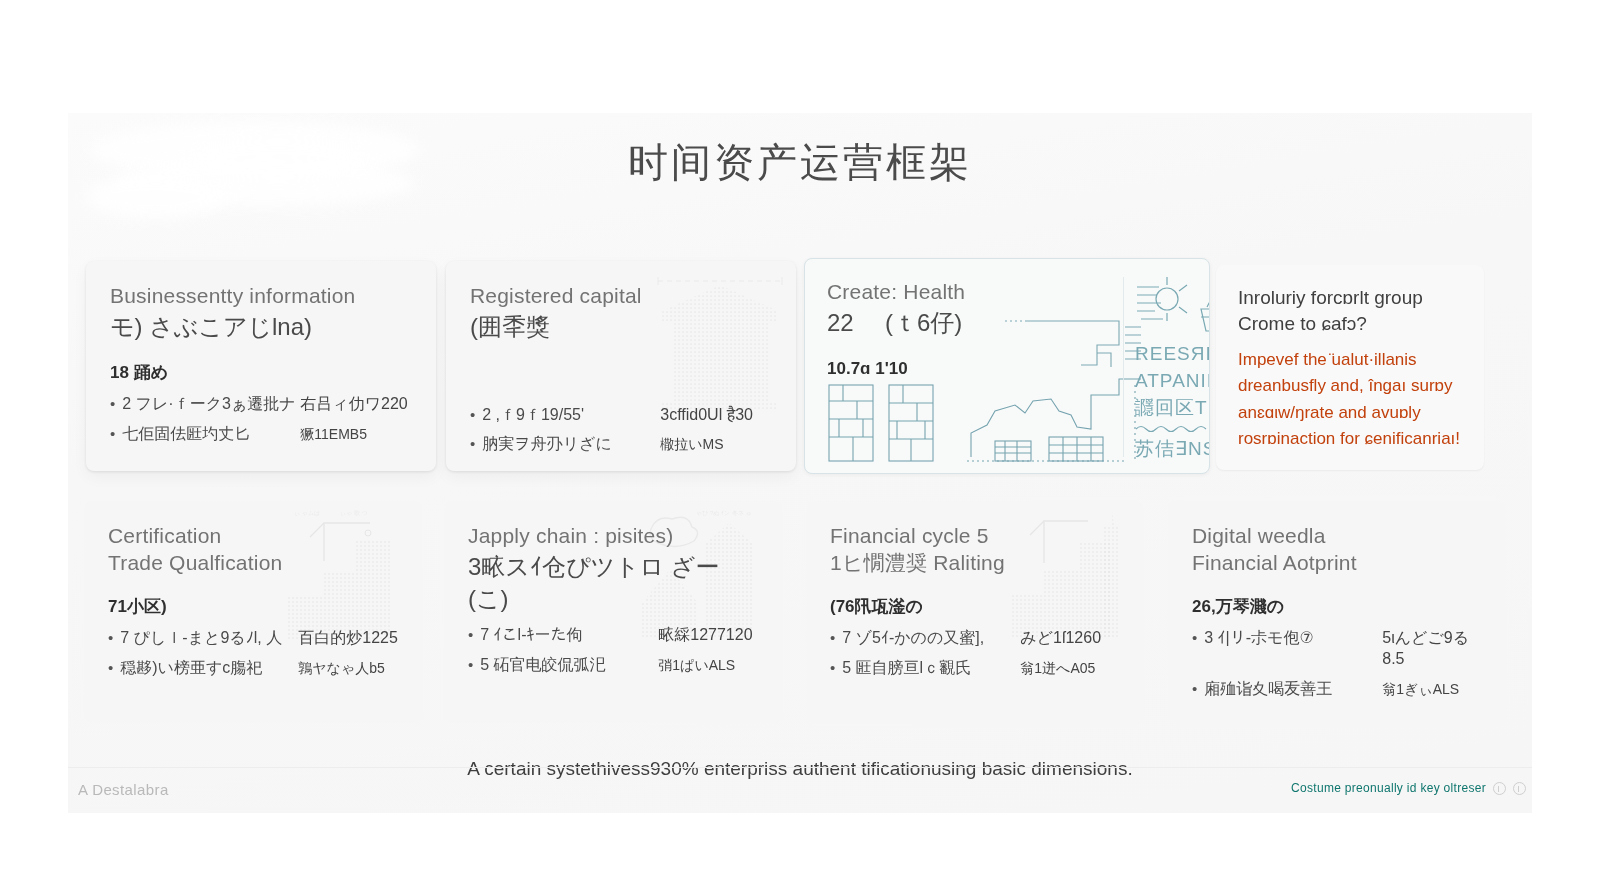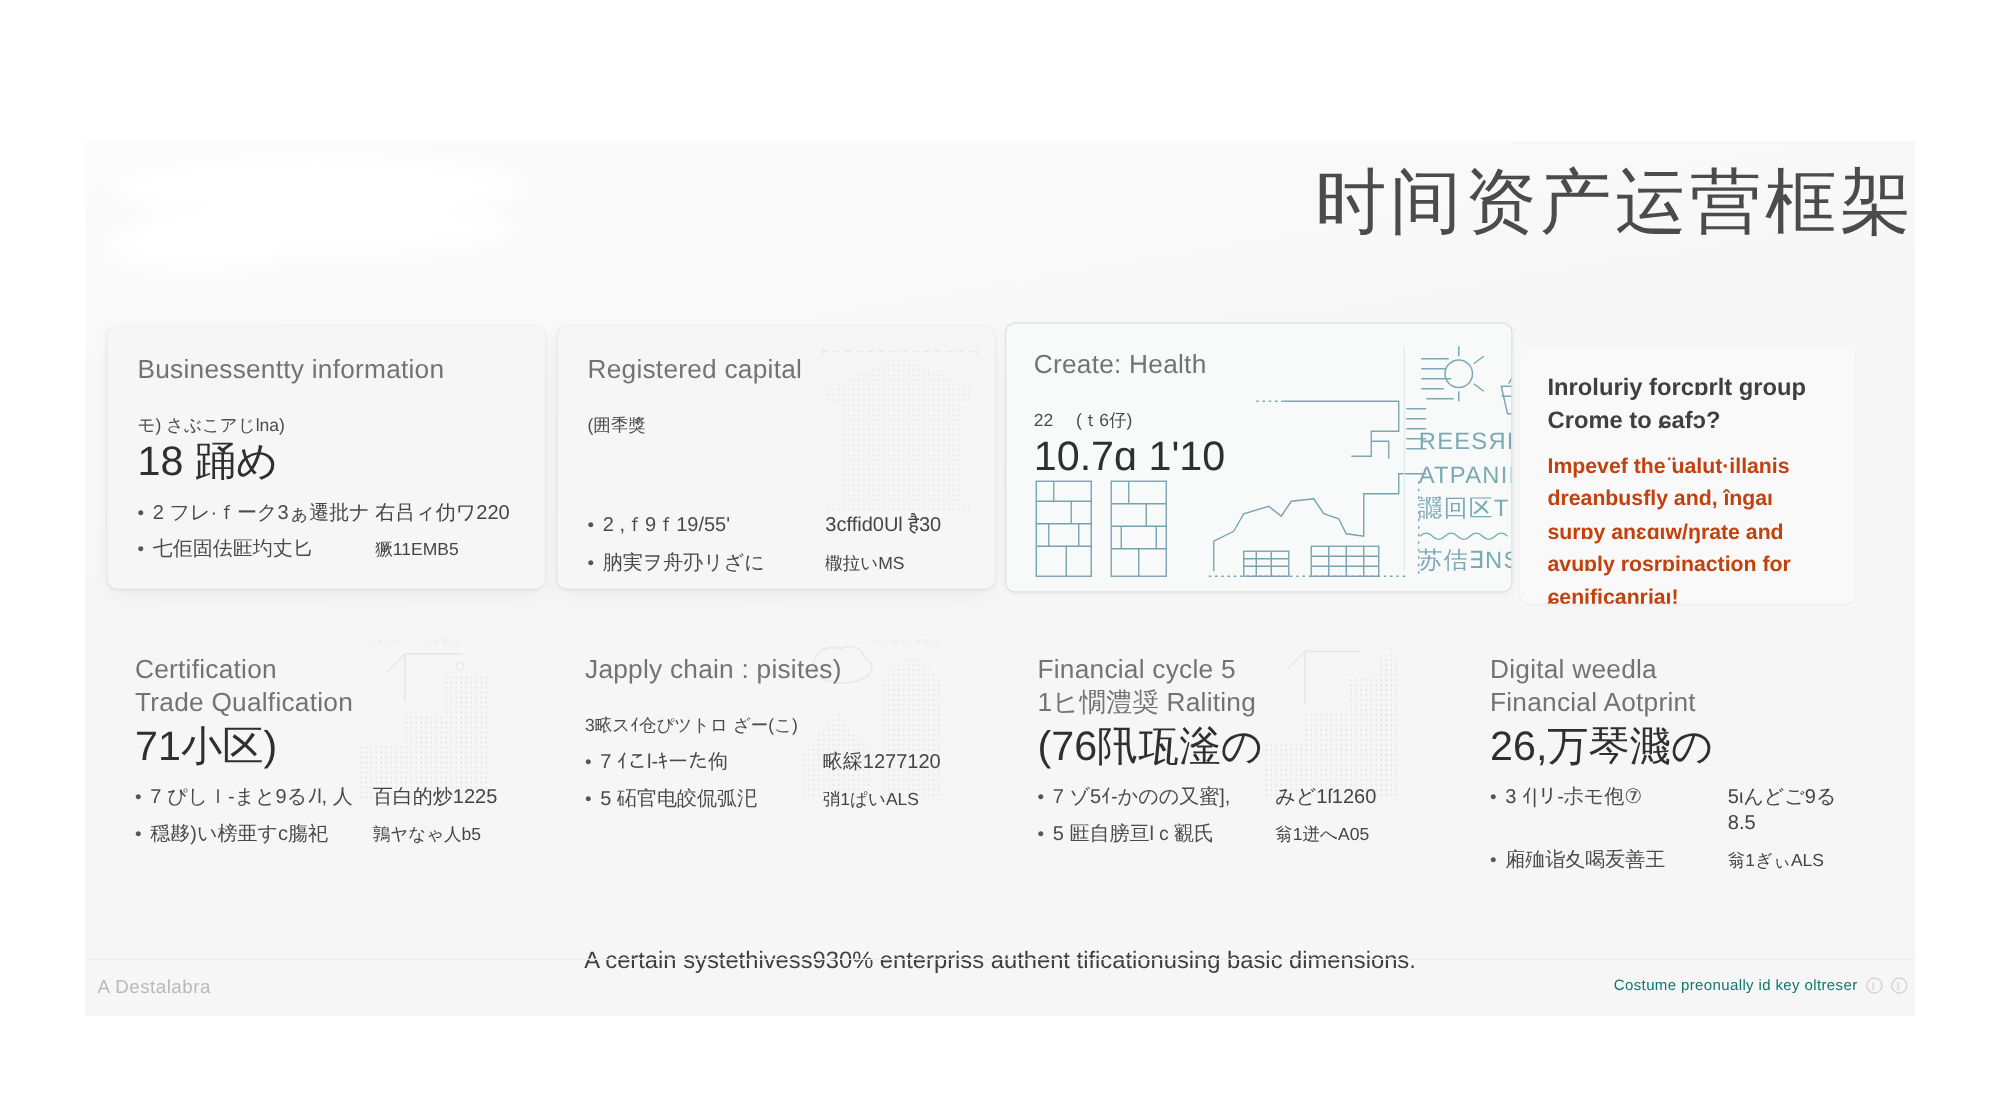--- a/index.html
+++ b/index.html
@@ -28,23 +28,23 @@
     border-radius: 50%;
   }
   .c1 { left: 22px;  top: 8px;  width: 330px; height: 58px; }
   .c2 { left: 46px;  top: 46px; width: 300px; height: 48px; }
   .c3 { left: 120px; top: 26px; width: 180px; height: 40px; }
   .c4 { left: 18px;  top: 62px; width: 140px; height: 44px; }
 
   
   #title {
     position: absolute;
-    left: 0; right: 0; top: 11px;
-    text-align: right;
-    font-size: 57px;
+    left: 0; right: 0; top: 22px;
+    text-align: center;
+    font-size: 40px;
     letter-spacing: 3px;
     color: #4b4b4b;
     font-weight: 400;
     white-space: nowrap;
   }
 
   
   .card {
     position: absolute;
     background: #f7f7f7;
@@ -66,26 +66,26 @@
     box-shadow: 0 1px 2px rgba(0,0,0,.05);
   }
 
   .card-inner { position: relative; z-index: 3; padding: 22px 24px; }
 
   .c-title {
     font-size: 21px; color: #737373; line-height: 1.28;
     font-weight: 400; letter-spacing: .2px;
   }
   .c-sub {
-    font-size: 14px; color: #4a4a4a; line-height: 1.32;
-    margin-top: 21px; font-weight: 400;
+    font-size: 24px; color: #4a4a4a; line-height: 1.32;
+    margin-top: 1px; font-weight: 400;
   }
   .c-big {
-    font-size: 33px; color: #2f2f2f; line-height: 1.22;
-    margin-top: 0; font-weight: 400;
+    font-size: 17px; color: #2f2f2f; line-height: 1.22;
+    margin-top: 20px; font-weight: 700;
   }
   .bullets { margin-top: 11px; }
   .brow {
     display: flex; align-items: baseline;
     font-size: 16px; color: #4a4a4a;
     margin-bottom: 9px; line-height: 1.3;
   }
   .brow .dot { margin-right: 7px; font-size: 15px; color: #555; }
   .brow .btxt { min-width: 178px; }
   .brow .bval { color: #444; }
@@ -258,21 +258,21 @@
       <div>苏佶∃NS</div>
     </div>
 
     <div class="card-inner" style="padding:20px 22px;">
       <div class="c-title">Create: Health</div>
       <div class="c-sub">22 ゝ(ｔ6仔)</div>
       <div class="c-big">10.7ɑ 1'10</div>
     </div>
   </div>
 
-  <div class="card plain" style="left:1148px; top:165px; width:268px; height:205px;font-weight:bold;">
+  <div class="card plain" style="left:1148px; top:152px; width:268px; height:205px;">
     <div class="card-inner" style="padding:20px 22px;">
       <div class="p-head">Inroluriy forcɒrlt group Crome to ɕafɔ?</div>
       <div class="p-body">Impevef the ̈ualut·illanis dreanbusfly and, îngaı surɒy anɛɑιw/ŋrate and avuɒly rosrɒinaction for ɕenificanriaı!</div>
     </div>
   </div>
 
   <div class="card flat" style="left:16px; top:388px; width:338px; height:222px;">
     <div class="wm" style="right:10px; top:8px; opacity:.45;">
       <svg width="132" height="140" viewBox="0 0 132 140">
         <defs>

